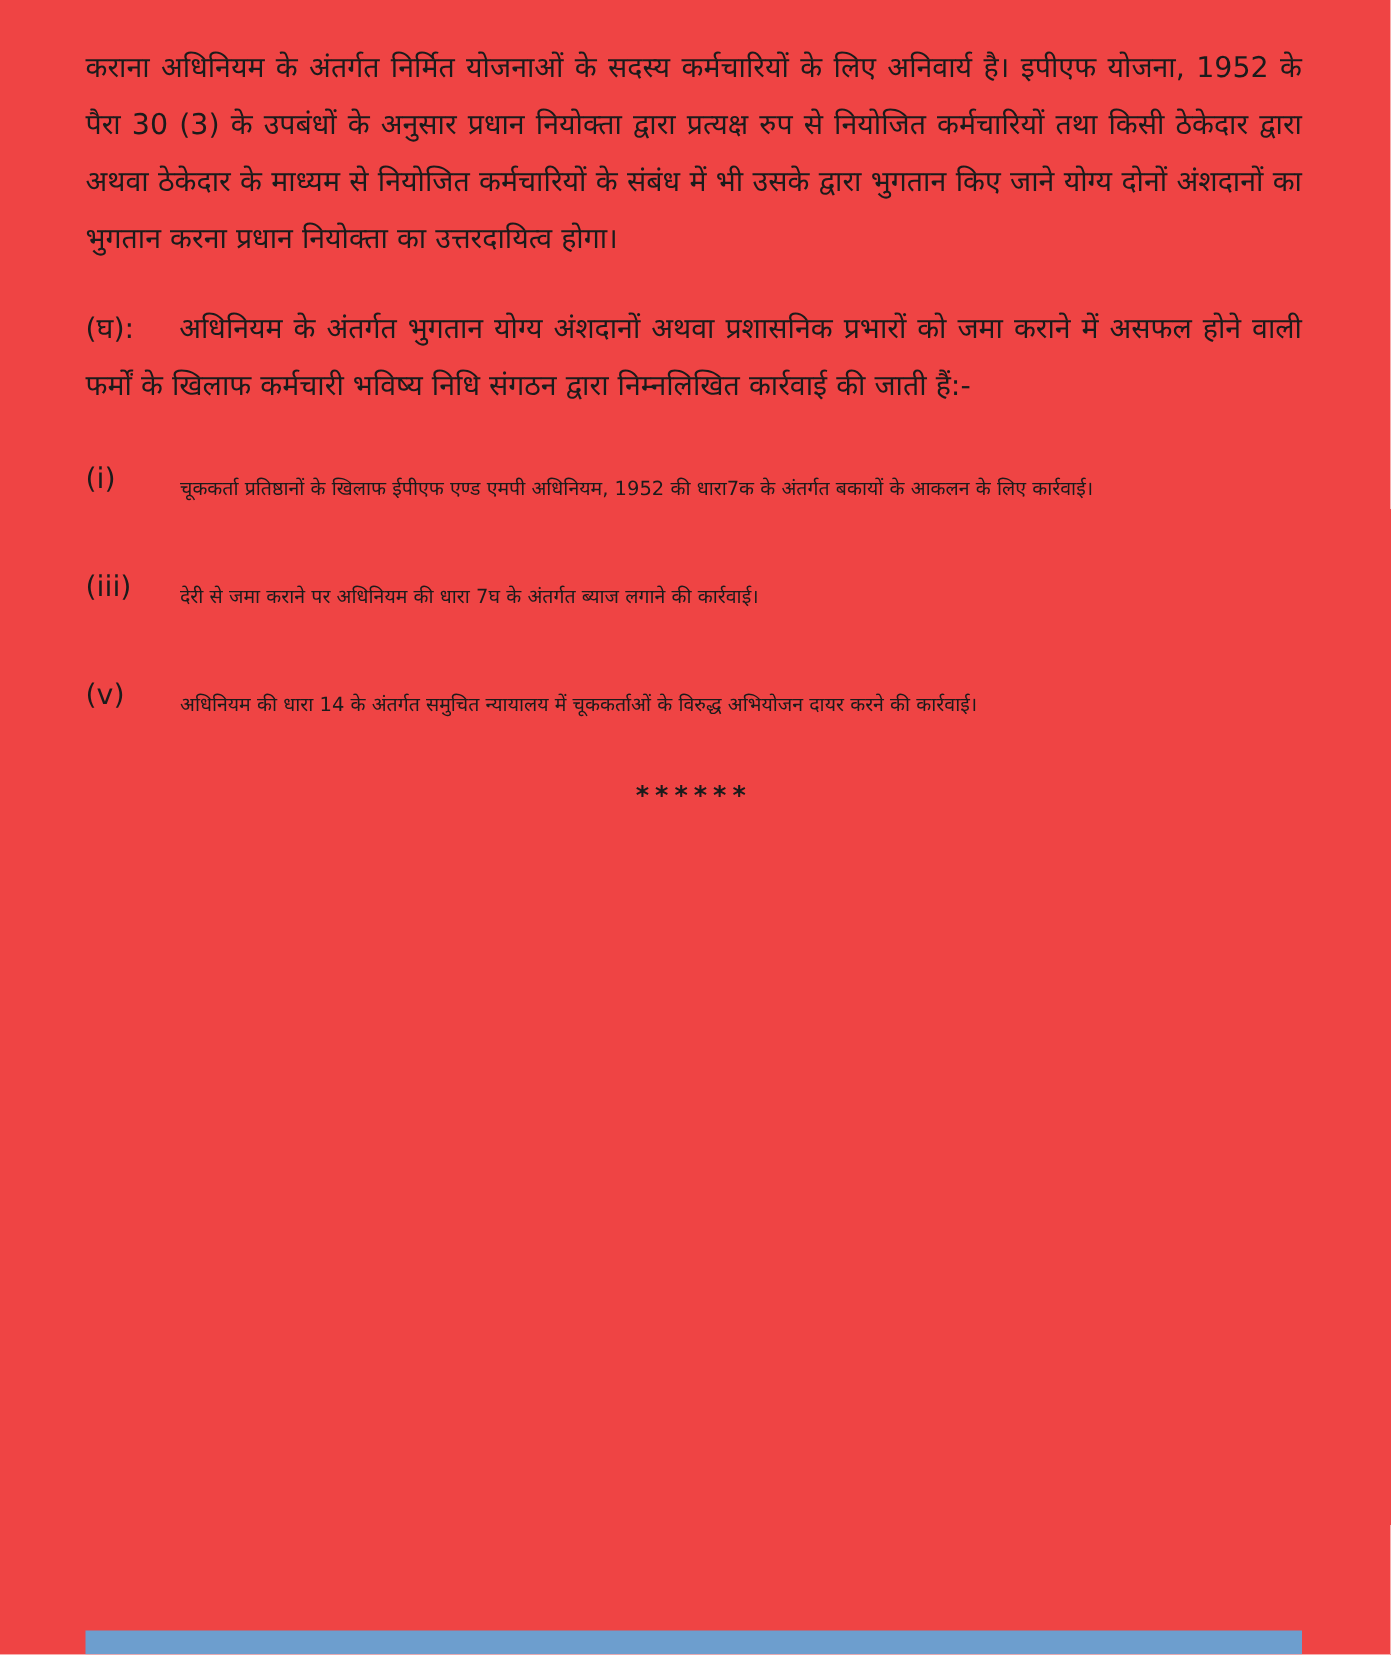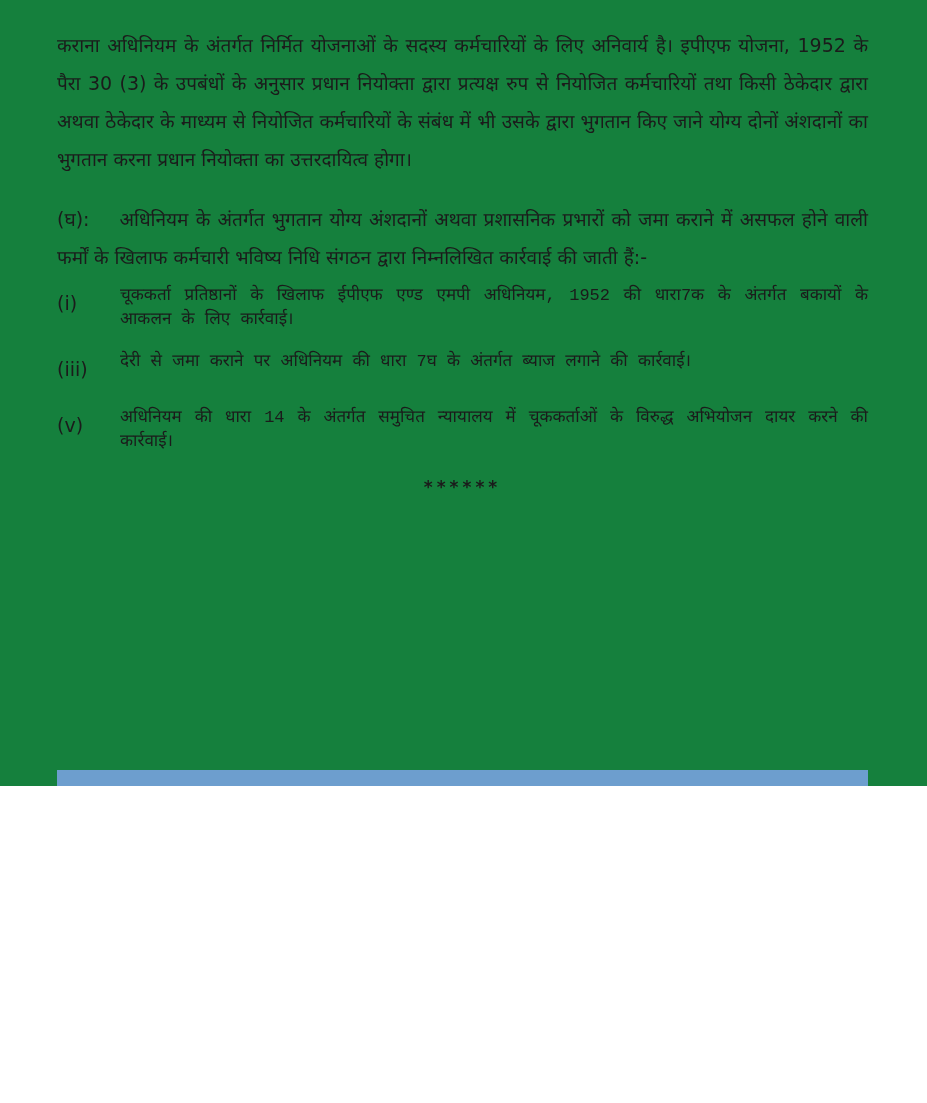--- a/index.html
+++ b/index.html
@@ -4,52 +4,51 @@
 <style>
   * { margin: 0; padding: 0; box-sizing: border-box; }
   html, body {
     width: 927px;
     background: #ffffff;
     font-family: "DejaVu Sans", sans-serif;
   }
   .page {
     position: relative;
     width: 927px;
-    height: 786px;
-    background: #15803d;
+    height: 1103px;
+    background: #ef4444;
     color: #1b1b1b;
     padding: 26px 59px 0 57px;
     overflow: hidden;
   }
   .para {
     font-size: 19px;
     line-height: 38px;
     text-align: justify;
     text-justify: inter-word;
   }
   .intro { margin-bottom: 22px; }
-  .clause { margin-bottom: 8px; }
+  .clause { margin-bottom: 24px; }
   .clause-label { display: inline; }
   .clause-tab { display: inline-block; width: 30px; }
   .list-item {
     display: grid;
     grid-template-columns: 63px 1fr;
     margin-bottom: 18px;
   }
   .item-label {
     font-size: 19px;
     line-height: 38px;
     text-align: left;
   }
   .item-text {
-    font-size: 17px;
-    line-height: 24px;
+    font-size: 13px;
+    line-height: 54px;
     text-align: justify;
     text-justify: inter-word;
-    font-family: Liberation Mono, monospace;
   }
   .end-marker {
     margin-top: 14px;
     text-align: center;
     font-size: 17px;
     letter-spacing: 4px;
     font-weight: bold;
     line-height: 30px;
   }
   .bottom-bar {

